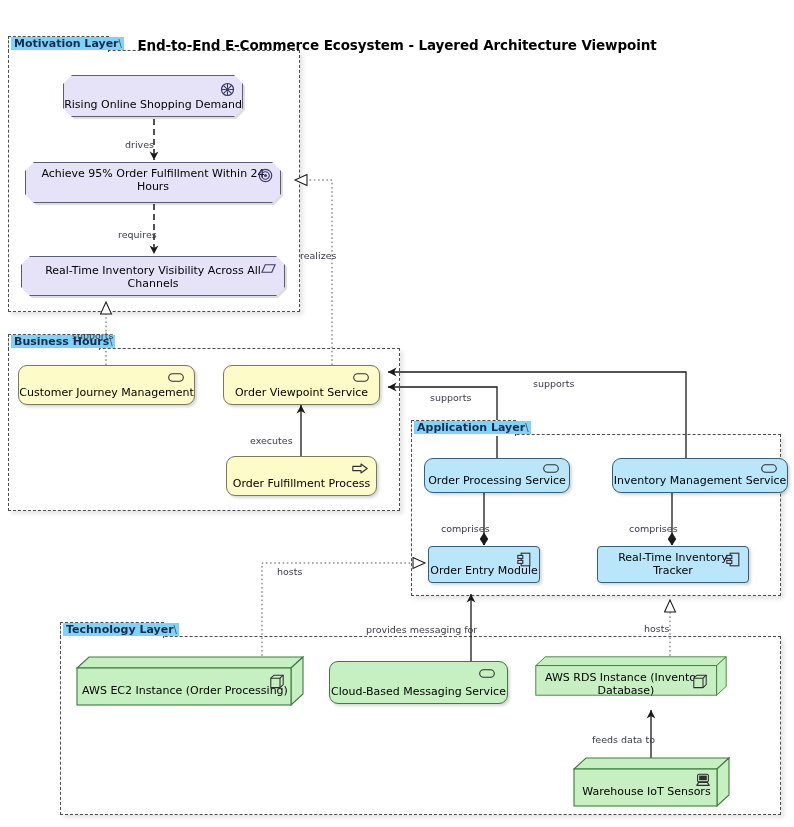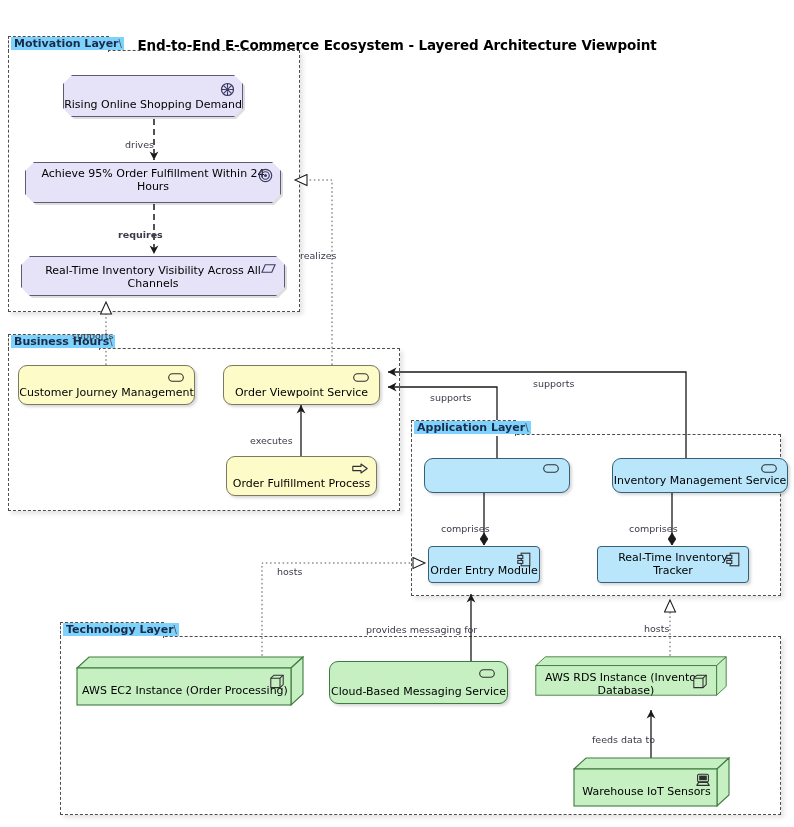--- a/index.html
+++ b/index.html
@@ -220,21 +220,21 @@
 
     <path d="M670,660 L670,600" stroke="#5a5a5a" stroke-width="1" stroke-dasharray="1.6,2.6" fill="none" marker-end="url(#mk-hollow-tri)"></path>
 
     <path d="M471,661 L471,594" stroke="#1a1a1a" stroke-width="1.3" fill="none" marker-end="url(#mk-solid-arrow)"></path>
 
     <path d="M651,760 L651,710" stroke="#1a1a1a" stroke-width="1.3" fill="none" marker-end="url(#mk-solid-arrow)"></path>
   </svg>
 
   <div id="edgelabels">
     <div class="elabel" style="left:125px; top:127px;">drives</div>
-    <div class="elabel" style="left:118px; top:217px;font-weight:bold;">requires</div>
+    <div class="elabel" style="left:118px; top:217px;">requires</div>
     <div class="elabel" style="left:300px; top:238px;">realizes</div>
     <div class="elabel" style="left:72px; top:318px;">supports</div>
     <div class="elabel" style="left:250px; top:423px;">executes</div>
     <div class="elabel" style="left:430px; top:380px;">supports</div>
     <div class="elabel" style="left:533px; top:366px;">supports</div>
     <div class="elabel" style="left:441px; top:511px;">comprises</div>
     <div class="elabel" style="left:629px; top:511px;">comprises</div>
     <div class="elabel" style="left:277px; top:554px;">hosts</div>
     <div class="elabel" style="left:644px; top:611px;">hosts</div>
     <div class="elabel" style="left:366px; top:612px;">provides messaging for</div>
@@ -286,20 +286,21 @@
   </div>
 
   <div class="node business" style="left:226px; top:456px; width:151px; height:40px;">
     <span class="lbl">Order Fulfillment Process</span>
     <svg class="eicon" style="right:8px; top:6px;" width="16" height="11" viewBox="0 0 16 11">
       <path d="M0.8,3.4 L9,3.4 L9,1 L15.2,5.5 L9,10 L9,7.6 L0.8,7.6 Z" fill="#fdfbc8" stroke="#2f2f2f" stroke-width="1.1" stroke-linejoin="round"></path>
     </svg>
   </div>
 
   <div class="node app-service" style="left:424px; top:458px; width:146px; height:35px;">
+    <span class="lbl">Order Processing Service</span>
     <svg class="eicon" style="right:10px; top:5px;" width="16" height="9" viewBox="0 0 16 9">
       <rect x="0.7" y="0.7" width="14.6" height="7.6" rx="3.8" ry="3.8" fill="#b9e6fb" stroke="#2f2f2f" stroke-width="1.1"></rect>
     </svg>
   </div>
 
   <div class="node app-service" style="left:598px; top:458px; width:176px; height:35px;margin-left:14px;">
     <span class="lbl">Inventory Management Service</span>
     <svg class="eicon" style="right:10px; top:5px;" width="16" height="9" viewBox="0 0 16 9">
       <rect x="0.7" y="0.7" width="14.6" height="7.6" rx="3.8" ry="3.8" fill="#b9e6fb" stroke="#2f2f2f" stroke-width="1.1"></rect>
     </svg>

